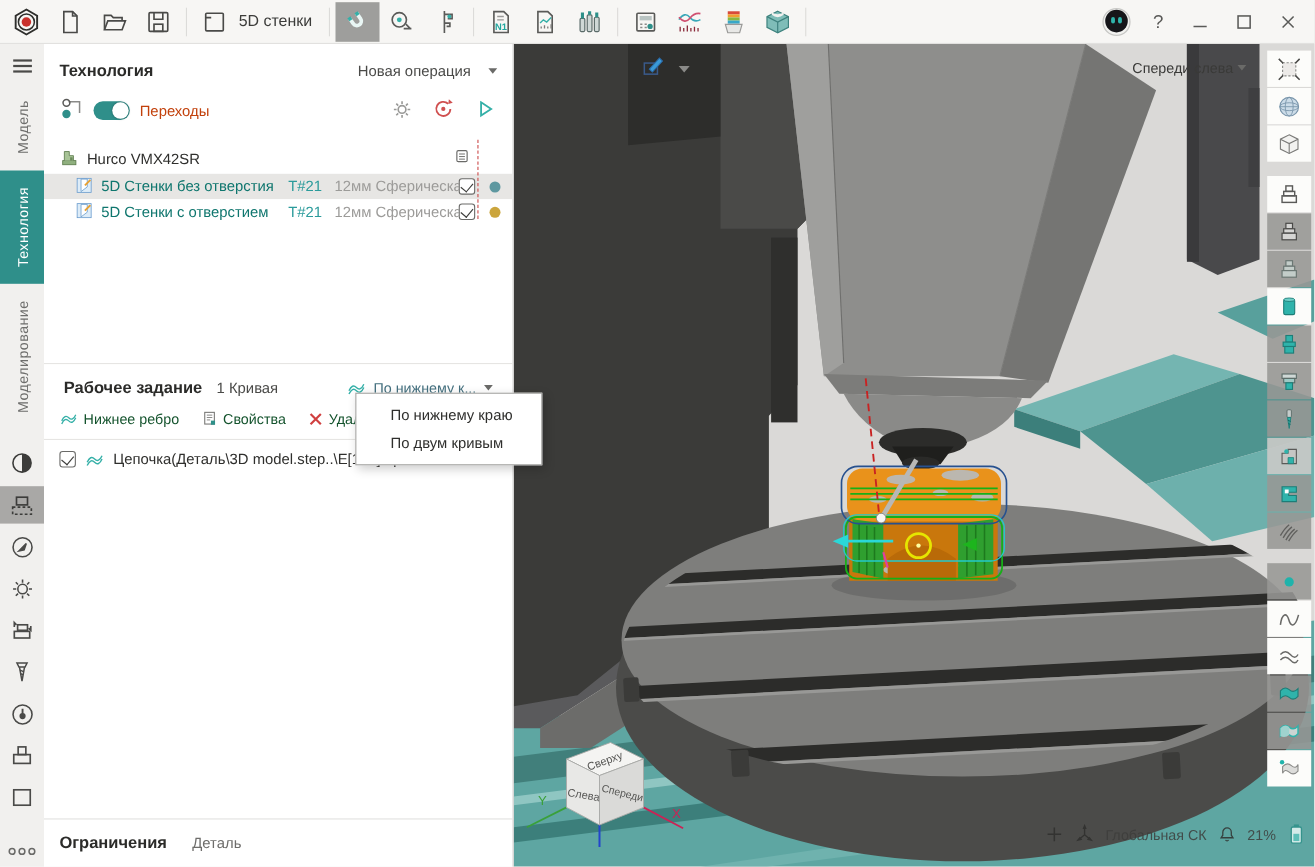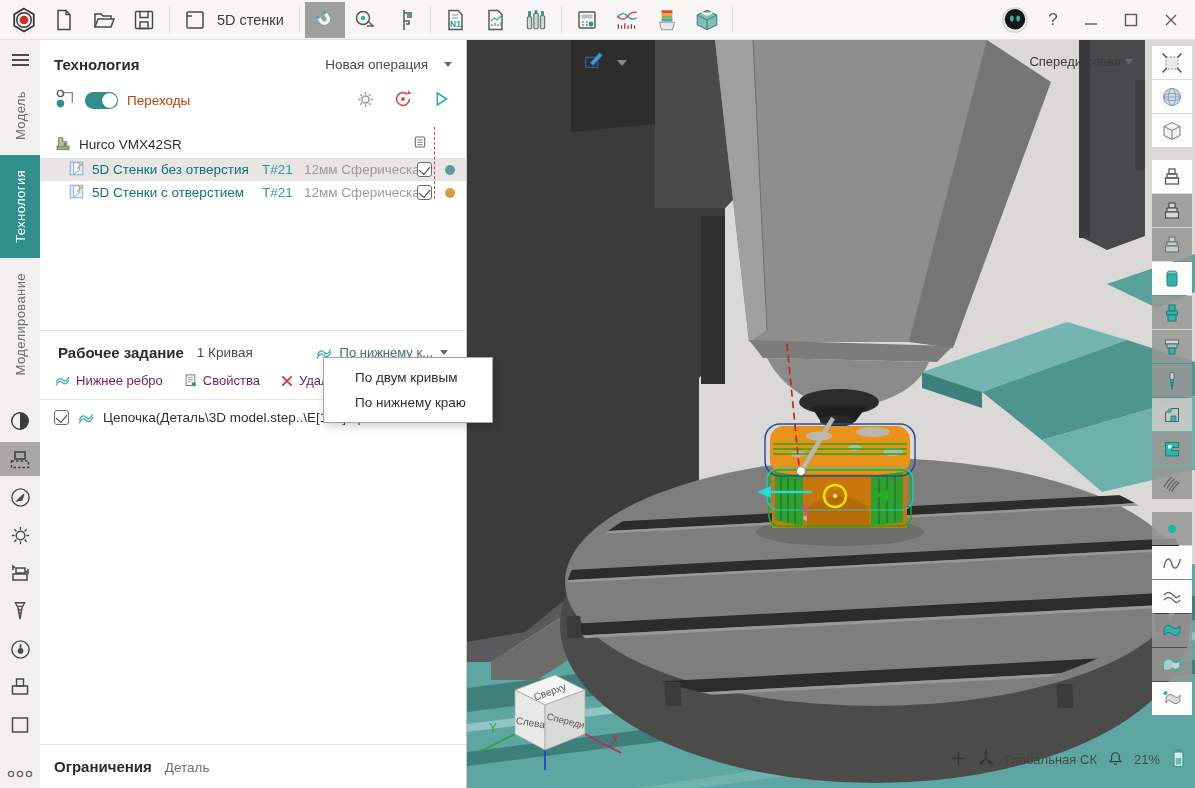--- a/index.html
+++ b/index.html
@@ -58,24 +58,24 @@
   .op-dot{width:10px;height:10px;border-radius:50%;margin-left:13px;flex:0 0 auto}
   .dot-a{background:#5e98a0}
   .dot-b{background:#cba53c}
   .red-guide{position:absolute;left:394px;top:-4px;height:72px;border-left:1.6px dashed #cc4a4a}
 
   .tree-spacer{height:126px}
   .h-div{border-top:1px solid #e6e5e3}
   .job-head{display:flex;align-items:center;padding:13px 18px 7px}
   .job-count{font-size:13.5px;color:#4a4a48;margin-left:13px}
   .job-mode{margin-left:auto;display:flex;align-items:center;gap:7px;font-size:13px;color:#44707f}
-  .job-actions{display:flex;gap:20px;padding:5px 14px 11px;font-size:13px;color:#701a75;align-items:center}
+  .job-actions{display:flex;gap:20px;padding:5px 14px 11px;font-size:13px;color:#14532d;align-items:center}
   .job-actions .act{display:flex;align-items:center;gap:5px}
   .job-item{display:flex;align-items:center;gap:8px;padding:10px 14px;font-size:13.5px;color:#2f2f2d;white-space:nowrap;overflow:hidden}
-  .panel-bottom{margin-top:auto;border-top:1px solid #e2e1df;padding:13px 14px;display:flex;align-items:baseline;gap:13px}
+  .panel-bottom{margin-top:auto;border-top:1px solid #e2e1df;padding:13px 14px;display:flex;align-items:baseline;gap:23px}
   .pb-val{font-size:13.5px;color:#6e6d6b}
 
   
   .menu{position:absolute;left:323px;top:357px;width:170px;background:#fff;border:1px solid #a6a5a3;box-shadow:2px 3px 9px rgba(0,0,0,.2);z-index:60;padding:7px 0}
   .menu-item{padding:5px 8px 5px 31px;font-size:13.5px;color:#2f2f2d;white-space:nowrap;cursor:default}
 
   
   .viewport{flex:1;position:relative;background:#d9d8d6;overflow:hidden}
   .scene{position:absolute;left:0;top:0}
   .view-label{position:absolute;top:14px;right:62px;display:flex;align-items:center;gap:4px;font-size:13px;color:#3a3a38}
@@ -771,15 +771,15 @@
             <rect x="8" y="2" width="6" height="3" fill="#2e9089"></rect>
             <rect x="5" y="5" width="12" height="19" rx="2" fill="#e8f7f5" stroke="#2e9089" stroke-width="1.6"></rect>
             <rect x="7.5" y="13" width="7" height="8.5" fill="#5fc4bc"></rect>
           </svg>
       </span>
     </div>
   </section>
 </div>
 
 <div class="menu">
+  <div class="menu-item">По нижнему краю</div>
   <div class="menu-item">По двум кривым</div>
-  <div class="menu-item">По нижнему краю</div>
 </div>
 
 </body></html>

